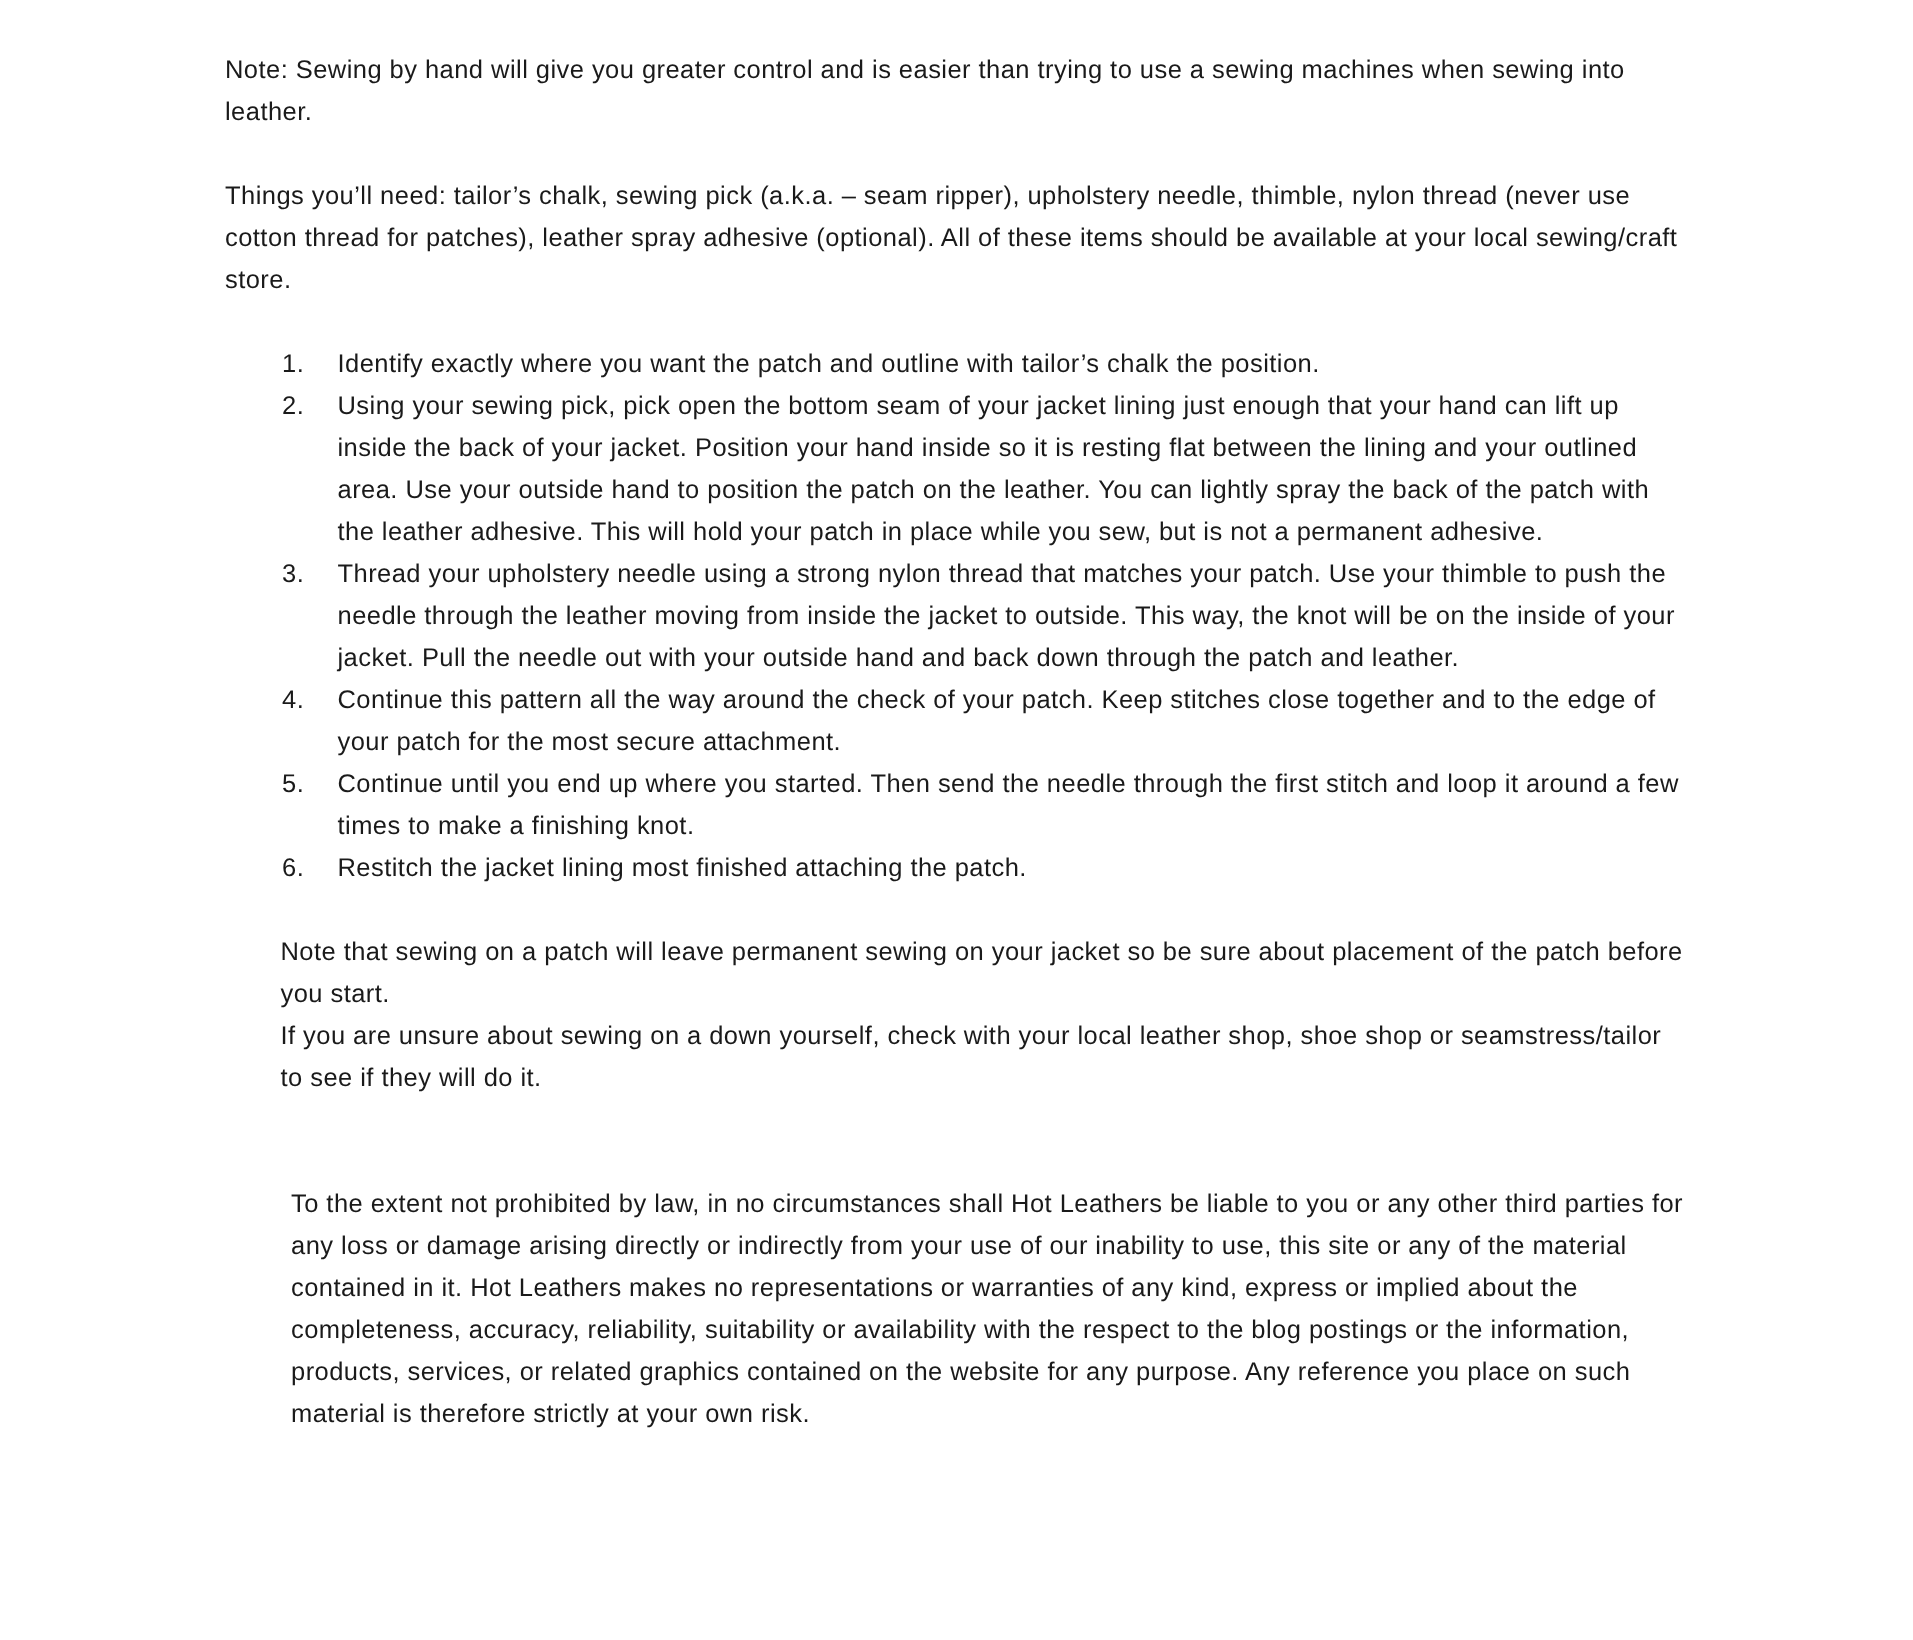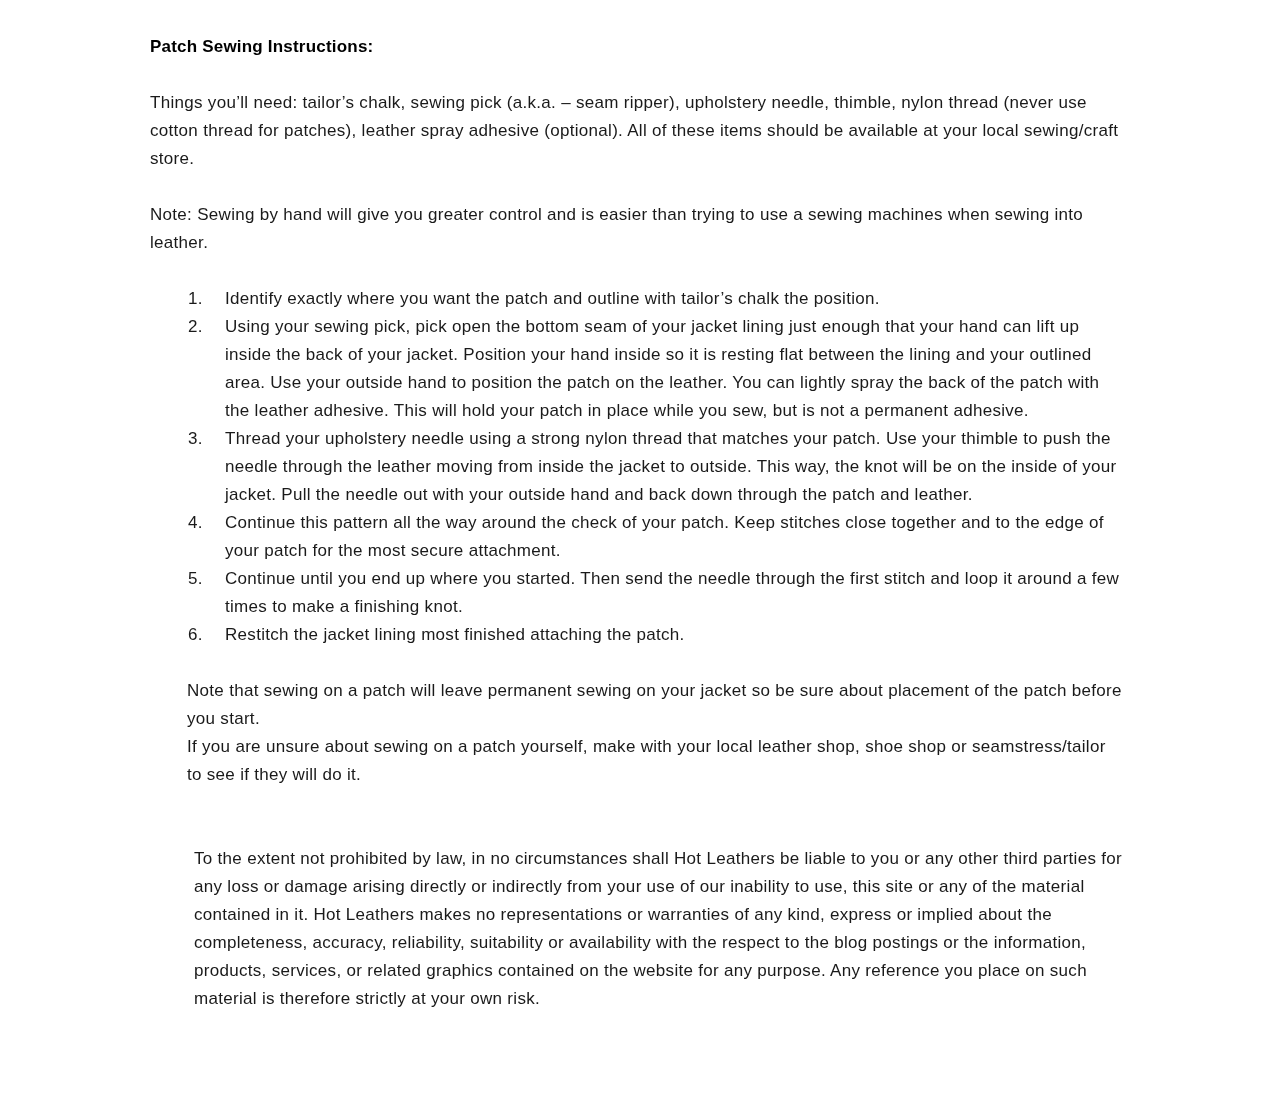--- a/index.html
+++ b/index.html
@@ -63,34 +63,33 @@
   }
   .disclaimer {
     margin-bottom: 0;
     margin-left: 44px;
   }
 </style>
 </head>
 <body>
 
 <div class="page" style="color: rgb(26, 26, 26);">
-  <h1 class="doc-title">Patch Sewing Instructions:</h1>
+
+  <p class="para">Note: Sewing by hand will give you greater control and is easier than trying to use a sewing machines when sewing into leather.</p>
 
   <p class="para">Things you’ll need: tailor’s chalk, sewing pick (a.k.a. – seam ripper), upholstery needle, thimble, nylon thread (never use cotton thread for patches), leather spray adhesive (optional). All of these items should be available at your local sewing/craft store.</p>
-
-  <p class="para">Note: Sewing by hand will give you greater control and is easier than trying to use a sewing machines when sewing into leather.</p>
 
   <ol class="steps">
       <li>Identify exactly where you want the patch and outline with tailor’s chalk the position.</li>
       <li>Using your sewing pick, pick open the bottom seam of your jacket lining just enough that your hand can lift up inside the back of your jacket. Position your hand inside so it is resting flat between the lining and your outlined area. Use your outside hand to position the patch on the leather. You can lightly spray the back of the patch with the leather adhesive. This will hold your patch in place while you sew, but is not a permanent adhesive.</li>
       <li>Thread your upholstery needle using a strong nylon thread that matches your patch. Use your thimble to push the needle through the leather moving from inside the jacket to outside. This way, the knot will be on the inside of your jacket. Pull the needle out with your outside hand and back down through the patch and leather.</li>
       <li>Continue this pattern all the way around  the check of your patch. Keep stitches close together and to the edge of your patch for the most secure attachment.</li>
       <li>Continue until you end up where you started. Then send the needle through the first stitch and loop it around a few times to make a finishing knot.</li>
       <li>Restitch the jacket lining most finished attaching the patch.</li>
     </ol>
 
   <div class="closing-notes">
     <p class="note-line">Note that sewing on a patch will leave permanent sewing on your jacket so be sure about placement of the patch before you start.</p>
-    <p class="note-line">If you are unsure about sewing on a patch yourself, make with your local leather shop, shoe shop or seamstress/tailor to see if they will do it.</p>
+    <p class="note-line">If you are unsure about sewing on a down yourself, check with your local leather shop, shoe shop or seamstress/tailor to see if they will do it.</p>
   </div>
 
   <p class="para disclaimer">To the extent not prohibited by law, in no circumstances shall Hot Leathers be liable to you or any other third parties for any loss or damage arising directly or indirectly from your use of our inability to use, this site or any of the material contained in it. Hot Leathers makes no representations or warranties of any kind, express or implied about the completeness, accuracy, reliability, suitability or availability with the respect to the blog postings or the information, products, services, or related graphics contained on the website for any purpose. Any reference you place on such material is therefore strictly at your own risk.</p>
 </div>
 
 </body></html>

